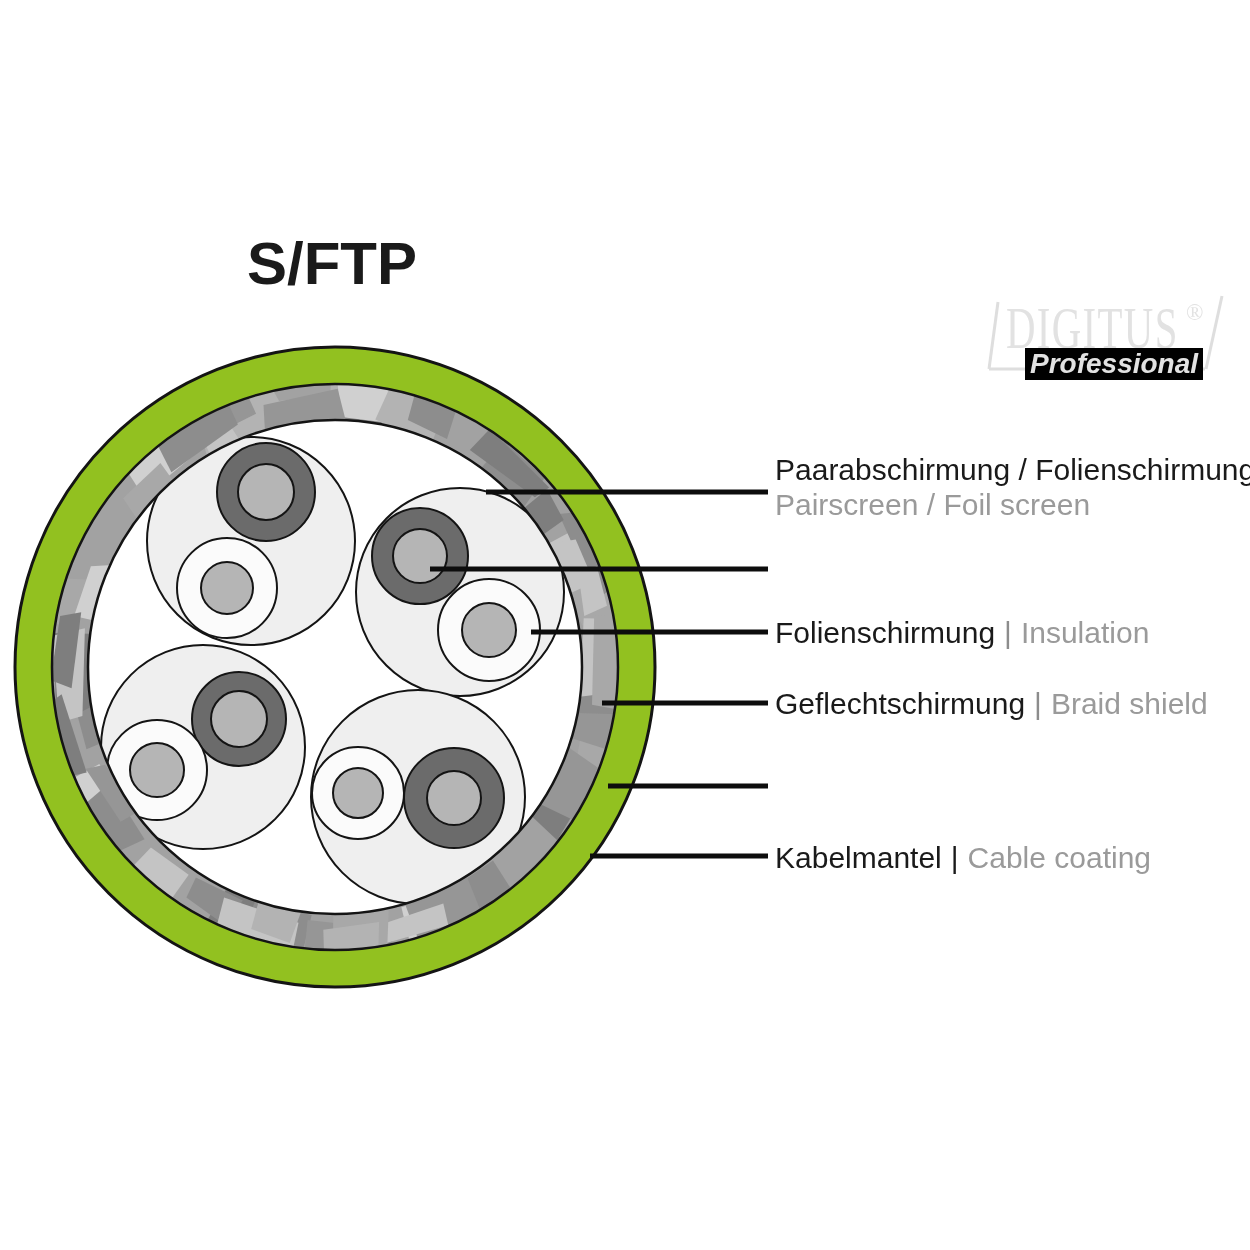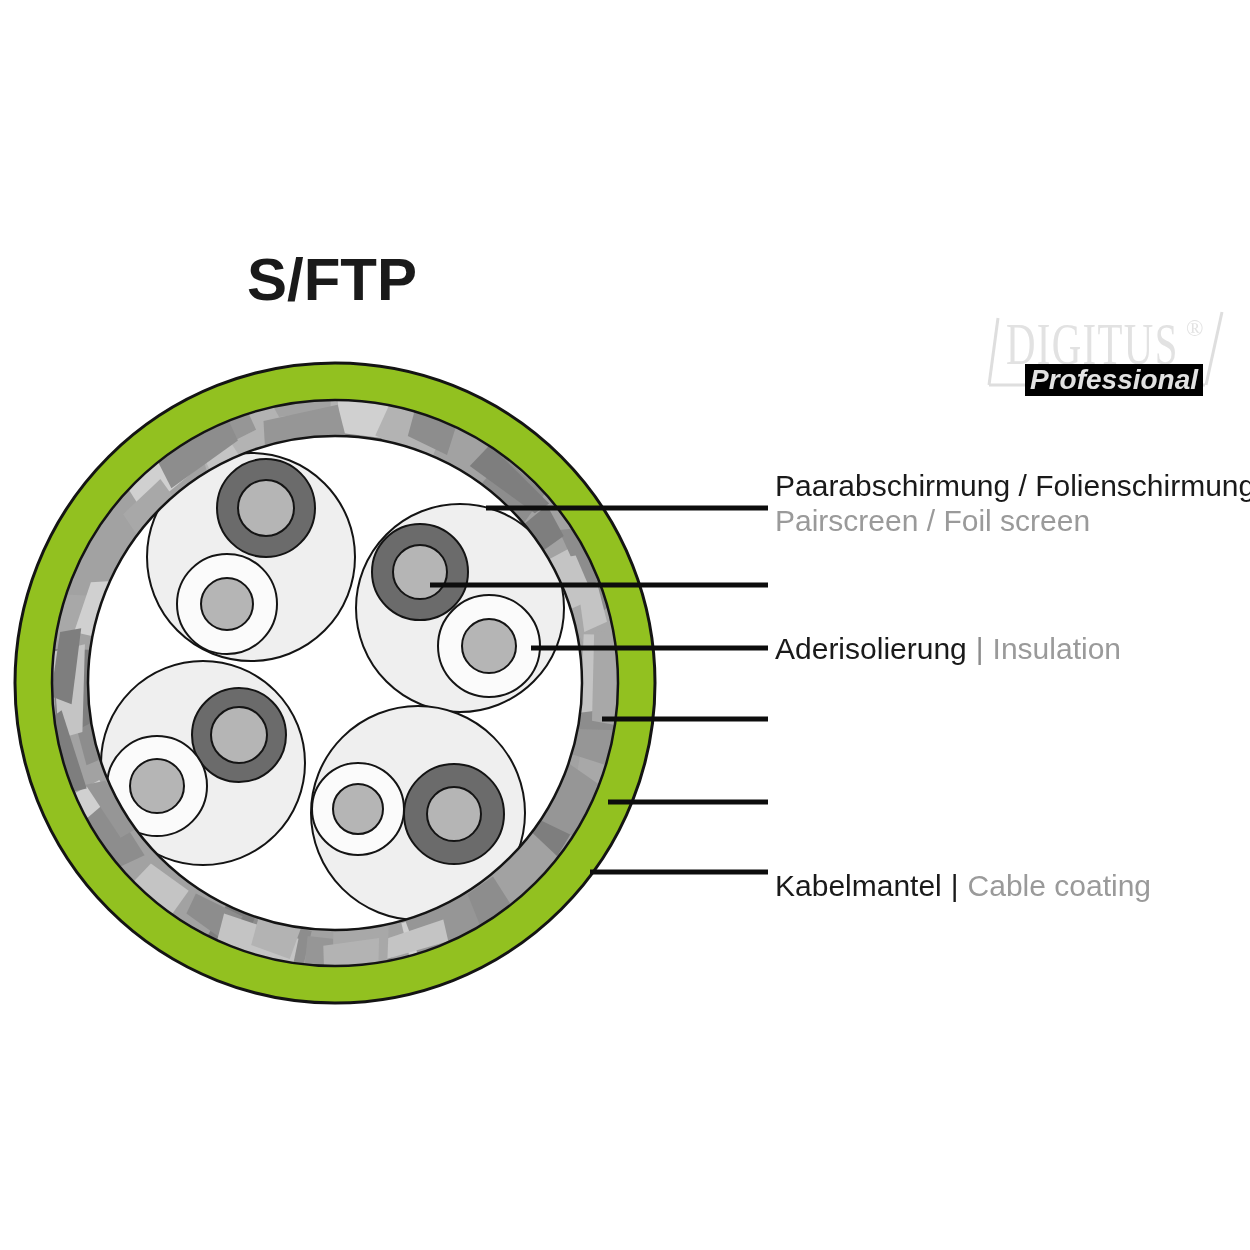--- a/index.html
+++ b/index.html
@@ -1,33 +1,33 @@
 <!DOCTYPE html>
 <html><head>
 <meta charset="utf-8">
 <style>
   html,body{margin:0;padding:0;background:#ffffff;width:1250px;height:1250px;
     font-family:"Liberation Sans",sans-serif;overflow:hidden;position:relative;}
-  #stage{position:absolute;left:0;top:16px;width:1250px;height:1028px;}
+  #stage{position:absolute;left:0;top:0;width:1250px;height:1028px;}
   #diagram-svg{position:absolute;left:0;top:0;}
   .page-title{position:absolute;left:247px;top:234px;font-size:60px;font-weight:600;
     color:#1a1a1a;letter-spacing:0px;line-height:1;}
   
   .lbl{position:absolute;left:775px;font-size:30px;white-space:nowrap;line-height:36px;}
   .lbl .de{color:#1a1a1a;}
   .lbl .en{color:#9a9a9a;}
   .lbl .sep{color:#8c8c8c;padding:0 9px;font-weight:300;}
   .lbl .sep.dark{color:#1a1a1a;}
   .lbl-block{top:452px;line-height:35px;}
   .lbl-block div{white-space:nowrap;}
   .lbl-cu{top:551px;}
   .lbl-ader{top:615px;}
   .lbl-gef{top:686px;}
   .lbl-aussen{top:769px;}
-  .lbl-kabel{top:840px;margin-top:12px;}
+  .lbl-kabel{top:840px;}
   
   .logo{position:absolute;left:985px;top:292px;width:250px;height:100px;text-align:right;}
   .logo svg{position:absolute;left:0;top:0;}
   .logo .brand{position:absolute;left:21px;top:6px;font-family:"Liberation Serif",serif;
     font-size:60px;line-height:60px;color:#e2e2e2;letter-spacing:2px;
     transform:scaleX(0.68);transform-origin:left top;white-space:nowrap;}
   .logo .reg{position:absolute;left:201px;top:8px;font-family:"Liberation Serif",serif;
     font-size:23px;color:#e2e2e2;}
   .logo .sub{position:absolute;left:40px;top:56px;font-size:28px;font-weight:700;
     font-style:italic;color:#e2e2e2;background:#000000;padding:0 5px;white-space:nowrap;}
@@ -132,23 +132,26 @@
 
   <div class="page-title">S/FTP</div>
 
   <div class="lbl lbl-block">
     <div class="de">Paarabschirmung / Folienschirmung</div>
     <div class="en">Pairscreen / Foil screen</div>
   </div>
 
 
   <div class="lbl lbl-ader">
-    <span class="de">Aderisolierung</span><span class="sep">|</span><span class="en">Insulation</span>
+    <span class="de">Folienschirmung</span><span class="sep">|</span><span class="en">Insulation</span>
   </div>
 
+  <div class="lbl lbl-gef">
+    <span class="de">Geflechtschirmung</span><span class="sep">|</span><span class="en">Braid shield</span>
+  </div>
 
 
   <div class="lbl lbl-kabel">
     <span class="de">Kabelmantel</span><span class="sep dark">|</span><span class="en">Cable coating</span>
   </div>
 
   <div class="logo">
     <svg width="250" height="100" viewBox="0 0 250 100">
       <polyline points="13,10 4,77" fill="none" stroke="#dedede" stroke-width="3"></polyline>
       <polyline points="4,77 220,77" fill="none" stroke="#dedede" stroke-width="3"></polyline>

